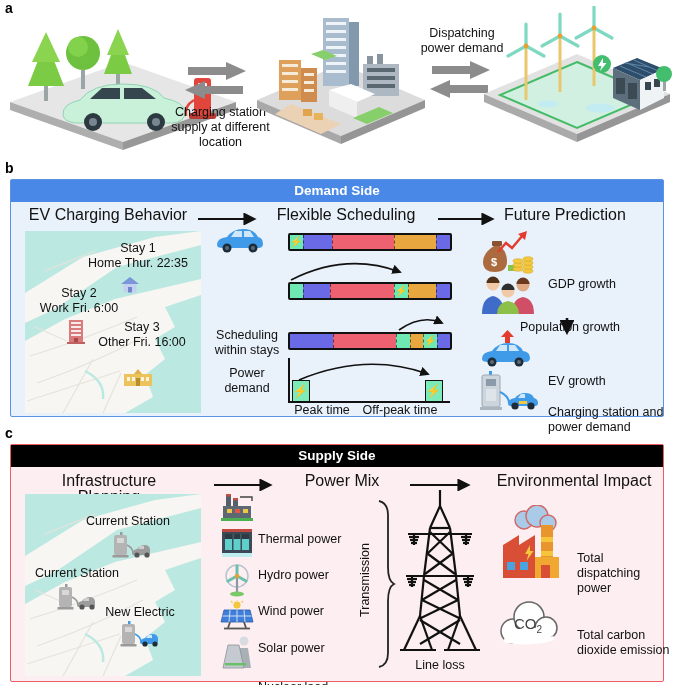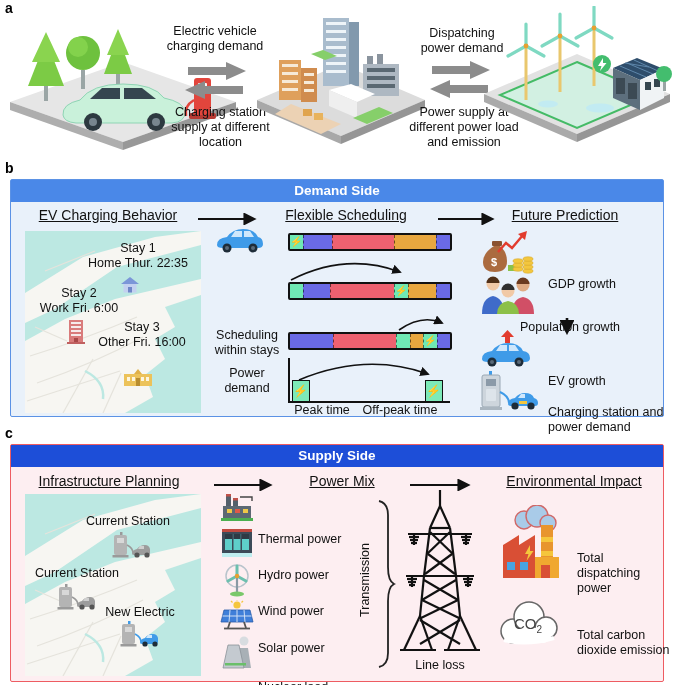--- a/index.html
+++ b/index.html
@@ -6,22 +6,22 @@
   .root{position:relative;width:675px;height:685px;background:#fff;overflow:hidden;
         font-family:"Liberation Sans",sans-serif;color:#111;}
   .abs{position:absolute;}
   .panel-letter{position:absolute;font-weight:bold;font-size:14px;color:#000;}
   .frame{position:absolute;border-radius:2px;}
   .frame-b{border:1.5px solid #5b92e5;background:#e9f1fa;}
   .frame-c{border:1.5px solid #ee5c62;background:#fdeef1;}
   .hdrbar{position:absolute;left:0;right:0;top:0;height:22px;color:#fff;font-weight:bold;
           font-size:13.5px;text-align:center;line-height:22px;}
   .hdr-b{background:#4a88e8;}
-  .hdr-c{background:#1d4ed8;}
-  .colhead{position:absolute;font-size:14px;text-align:center;line-height:16px;text-decoration:underline;}
+  .hdr-c{background:#000000;}
+  .colhead{position:absolute;font-size:16px;text-align:center;line-height:16px;}
   .txt{position:absolute;font-size:12.5px;line-height:15px;text-align:center;}
   .txt-left{text-align:left;margin-top:31px;}
   .bar{position:absolute;height:14px;border:2px solid #111;border-radius:2px;display:flex;
        overflow:hidden;background:#fff;}
   .seg{height:100%;display:flex;align-items:center;justify-content:center;box-sizing:border-box;}
   .seg + .seg{border-left:1px dashed rgba(0,0,0,.55);}
   .seg-green{background:#6fe9b4;}
   .seg-purple{background:#6a6ae6;}
   .seg-red{background:#ee6170;}
   .seg-orange{background:#e8a73f;}
@@ -68,21 +68,20 @@
     <circle cx="85" cy="110" r="9" fill="#2d3940"></circle>
       <circle cx="85" cy="110" r="4" fill="#78868f"></circle>
     <circle cx="148" cy="110" r="9" fill="#2d3940"></circle>
       <circle cx="148" cy="110" r="4" fill="#78868f"></circle>
     <path d="M186,88 Q176,94 178,104" stroke="#e2453c" stroke-width="2.5" fill="none"></path>
     <rect x="181" y="101" width="27" height="6" rx="2" fill="#b83a33"></rect>
     <rect x="186" y="66" width="17" height="37" rx="3" fill="#e2453c"></rect>
     <rect x="190" y="71" width="9" height="9" rx="1" fill="#f6f6f6"></rect>
   </svg>
 
-  <div class="txt" style="left:150px;top:24px;width:130px">Electric vehicle charging demand</div>
   <svg class="abs" style="left:188px;top:62px" width="58" height="18" viewBox="0 0 58 18">
     <polygon points="0,5 38,5 38,0 58,9 38,18 38,13 0,13" fill="#8c8c8c"></polygon>
   </svg>
   <svg class="abs" style="left:185px;top:81px" width="58" height="18" viewBox="0 0 58 18">
     <polygon points="58,5 20,5 20,0 0,9 20,18 20,13 58,13" fill="#8c8c8c"></polygon>
   </svg>
   <div class="txt" style="left:158px;top:105px;width:125px">Charging station supply at different location</div>
 
   <svg class="abs" style="left:255px;top:6px" width="172" height="144" viewBox="0 0 172 144">
     <polygon points="86,58 170,94 86,130 2,94" fill="#dcdcdc"></polygon>
@@ -127,21 +126,20 @@
     <polygon points="56,48 68,44 82,50 70,54" fill="#86cf6a"></polygon>
   </svg>
 
   <div class="txt" style="left:414px;top:26px;width:96px">Dispatching power demand</div>
   <svg class="abs" style="left:432px;top:61px" width="58" height="18" viewBox="0 0 58 18">
     <polygon points="0,5 38,5 38,0 58,9 38,18 38,13 0,13" fill="#8c8c8c"></polygon>
   </svg>
   <svg class="abs" style="left:430px;top:80px" width="58" height="18" viewBox="0 0 58 18">
     <polygon points="58,5 20,5 20,0 0,9 20,18 20,13 58,13" fill="#8c8c8c"></polygon>
   </svg>
-  <div class="txt" style="left:400px;top:105px;width:128px">Power supply at different power load and emission</div>
 
   <svg class="abs" style="left:482px;top:6px" width="190" height="142" viewBox="0 0 190 142">
     <polygon points="95,48 188,88 95,128 2,88" fill="#e2e2e2"></polygon>
     <polygon points="2,88 95,128 95,136 2,96" fill="#aaaaaa"></polygon>
     <polygon points="95,128 188,88 188,96 95,136" fill="#969696"></polygon>
     <polygon points="95,56 172,89 95,122 18,89" fill="#d2f0e2" stroke="#44bb66" stroke-width="2"></polygon>
     <g stroke="#e9c76d" stroke-width="3">
       <line x1="44" y1="94" x2="44" y2="40"></line>
       <line x1="78" y1="86" x2="78" y2="30"></line>
       <line x1="112" y1="80" x2="112" y2="22"></line>

